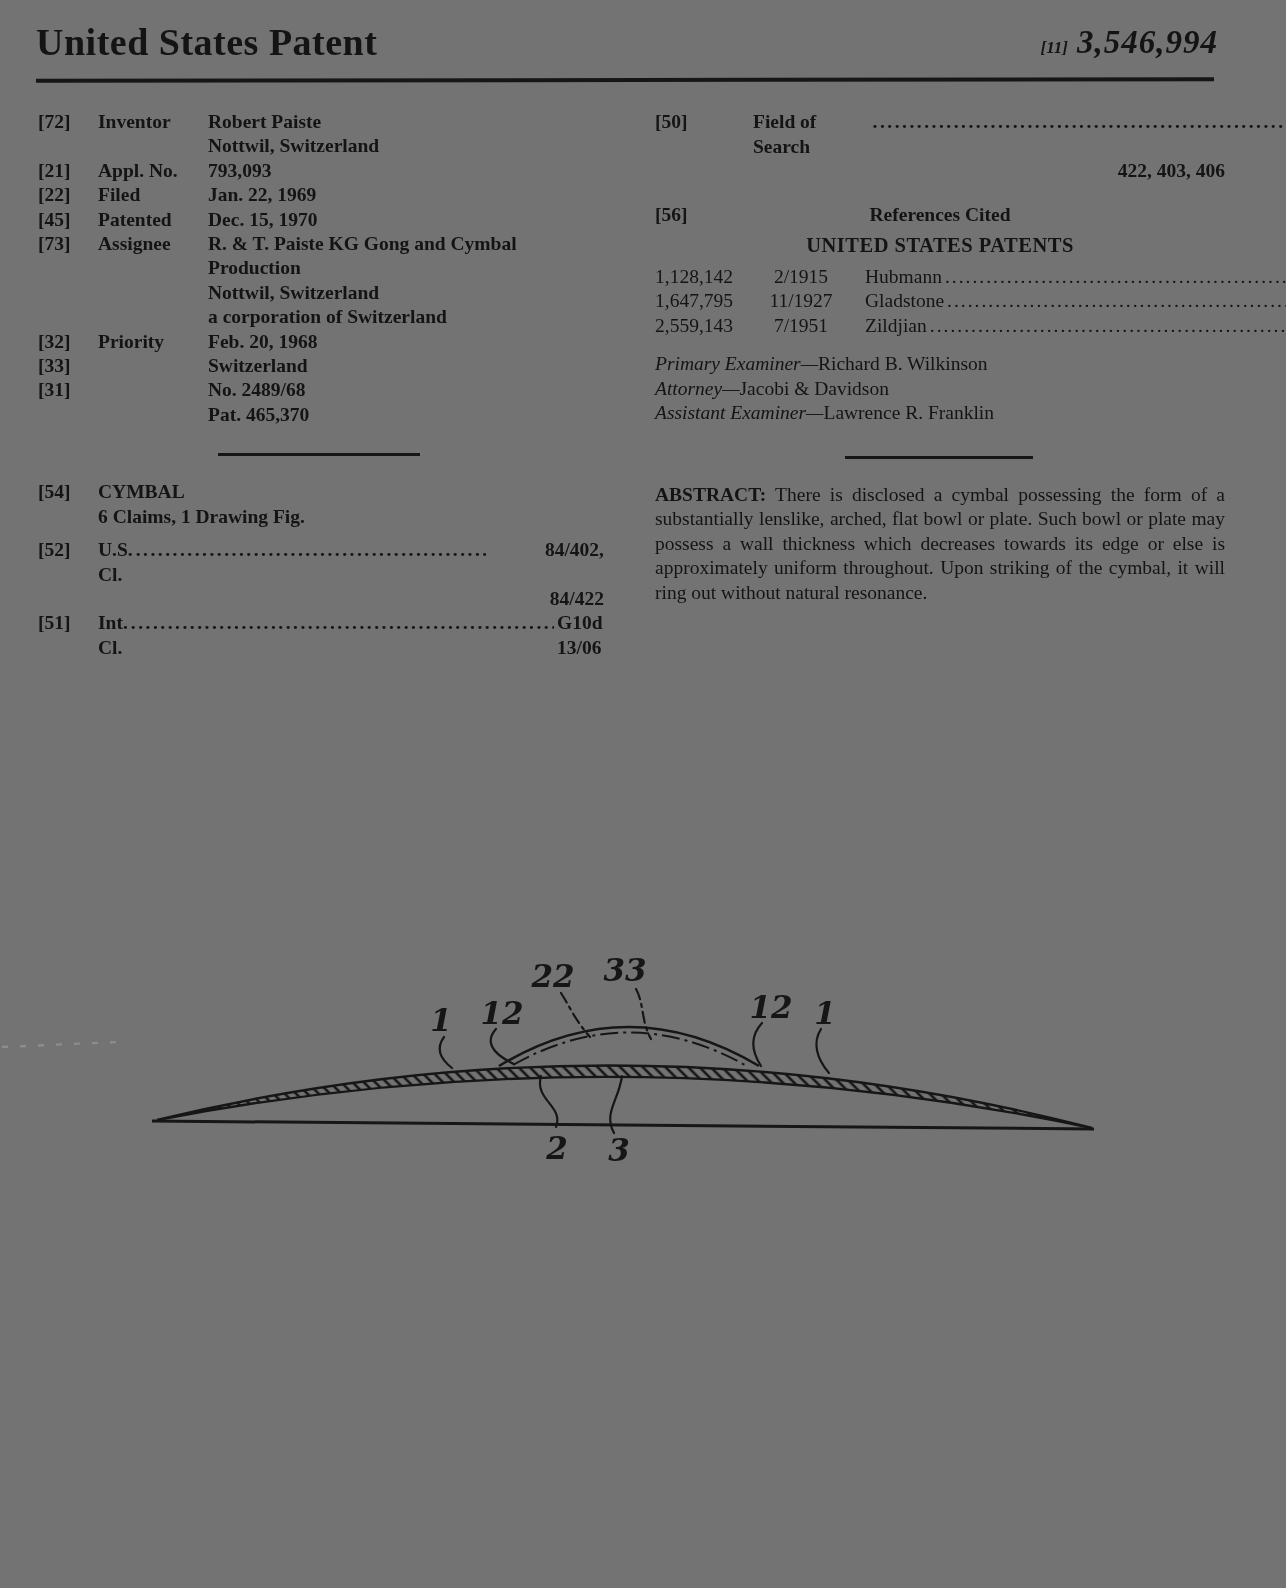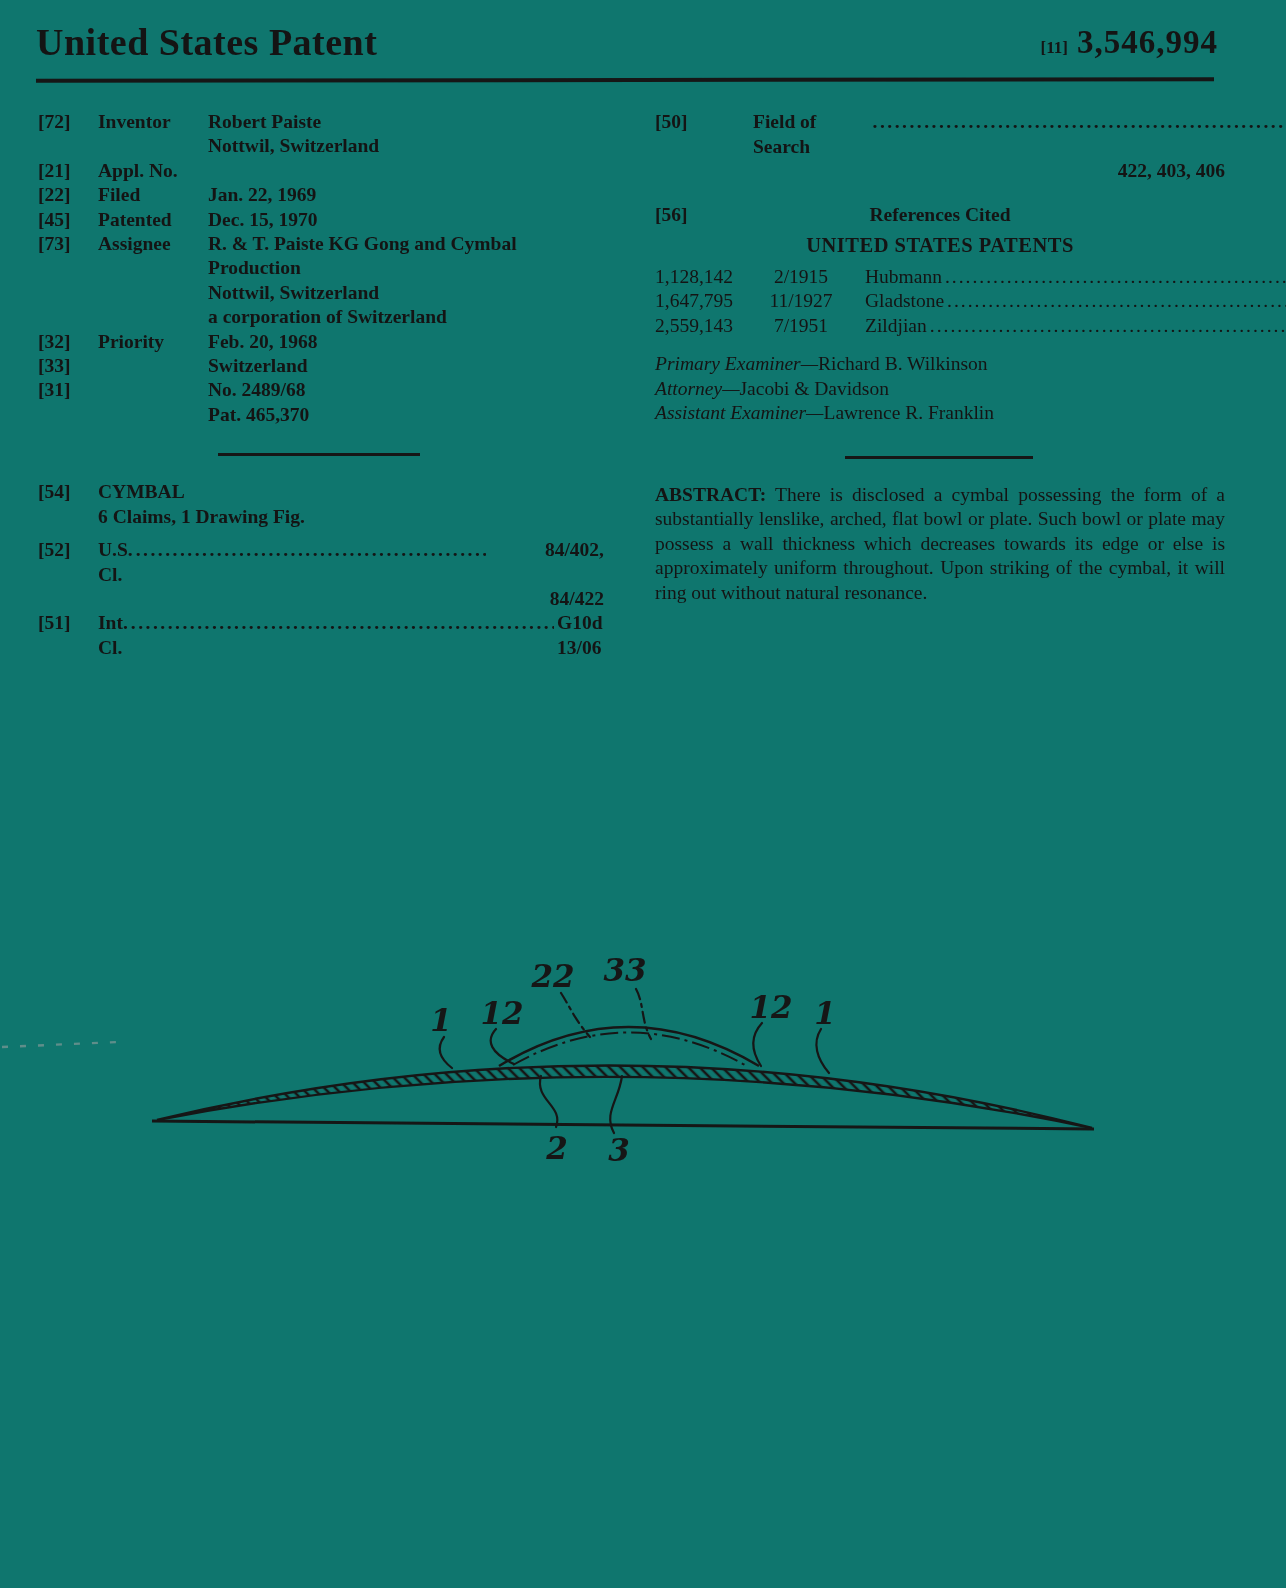--- a/index.html
+++ b/index.html
@@ -1,27 +1,27 @@
 <!DOCTYPE html>
 <html><head>
 <meta charset="utf-8">
 <style>
   html,body { margin:0; padding:0; background:#ffffff; }
   .page {
-    position:relative; width:1286px; height:1588px; background:#0f766e;
+    position:relative; width:1286px; height:1588px; background:#737373;
     font-family:"Liberation Serif", serif; color:#141414; overflow:hidden;
   }
   
   .header-title {
     position:absolute; left:36px; top:20px;
     font-size:38px; font-weight:bold; letter-spacing:.5px;
   }
   .patent-no {
     position:absolute; right:68px; top:24px;
-    display:flex; align-items:baseline; gap:9px;
+    display:flex; align-items:baseline; gap:9px;font-style:italic;
   }
   .patent-no .no-code { font-size:17px; font-weight:bold; }
   .patent-no .no-val  { font-size:33px; font-weight:bold; letter-spacing:1px; }
   .header-rule {
     position:absolute; left:36px; top:78px; width:1178px; height:4px;
     background:#161616; transform:rotate(-.08deg);
   }
   
   .lcol {
     position:absolute; left:38px; top:110px; width:566px;
@@ -87,20 +87,21 @@
       <span class="val">Robert Paiste</span>
     </div>
     <div class="lrow">
       <span class="code"></span>
       <span class="lbl"></span>
       <span class="val">Nottwil, Switzerland</span>
     </div>
     <div class="lrow">
       <span class="code">[21]</span>
       <span class="lbl">Appl. No.</span>
+      <span class="val">793,093</span>
     </div>
     <div class="lrow">
       <span class="code">[22]</span>
       <span class="lbl">Filed</span>
       <span class="val">Jan. 22, 1969</span>
     </div>
     <div class="lrow">
       <span class="code">[45]</span>
       <span class="lbl">Patented</span>
       <span class="val">Dec. 15, 1970</span>

